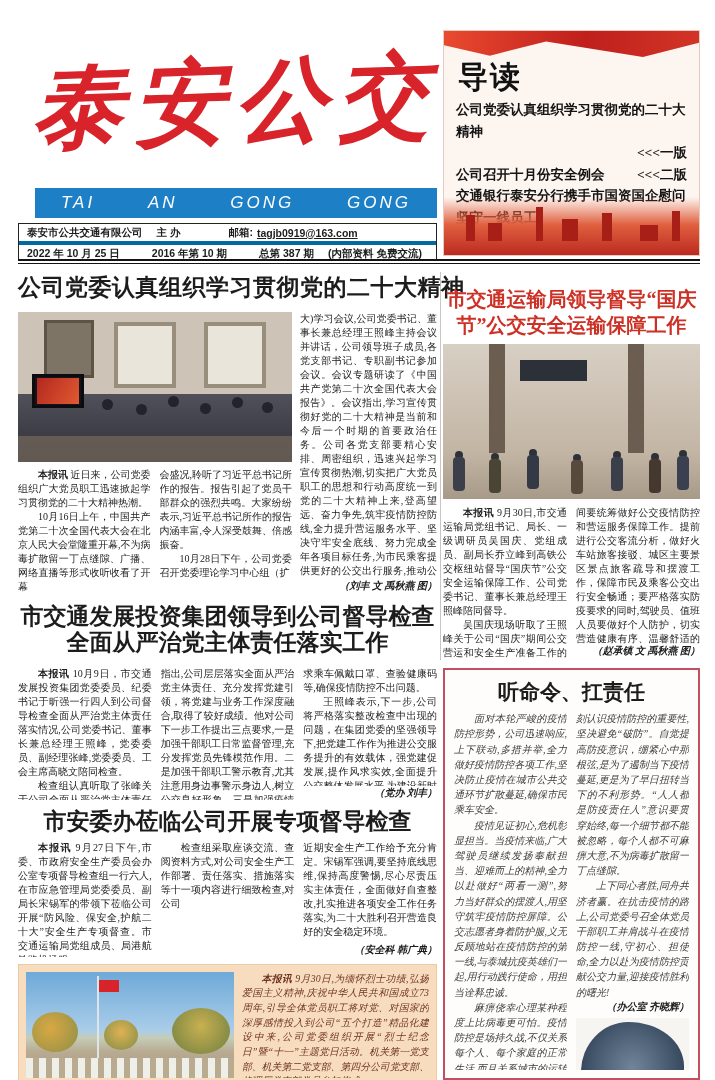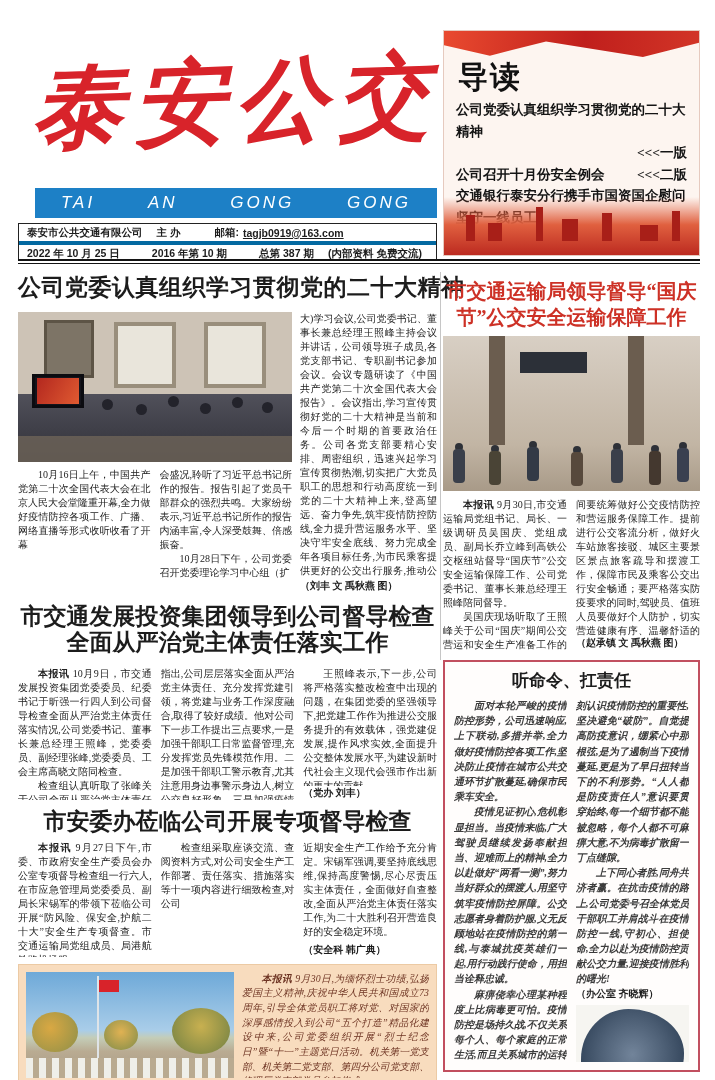--- a/index.html
+++ b/index.html
@@ -38,26 +38,26 @@
   .b1{left:22px;width:9px;height:26px;} .b2{left:44px;width:14px;height:18px;}
   .b3{left:92px;width:7px;height:34px;} .b4{left:118px;width:16px;height:22px;}
   .b5{left:158px;width:10px;height:28px;} .b6{left:196px;width:18px;height:16px;}
   .b7{left:228px;width:8px;height:30px;}
   
   .double-rule{position:absolute;left:18px;top:259px;width:682px;height:5px;
          border-top:2.5px solid #141414;border-bottom:1px solid #141414;box-sizing:border-box;}
   .v-divider{position:absolute;left:440px;top:272px;width:1px;height:388px;background:#c6c6c6;}
   
   .left-col{position:absolute;left:18px;top:270px;width:419px;}
-  .right-col{position:absolute;left:443px;top:276px;width:257px;}
+  .right-col{position:absolute;left:443px;top:284px;width:257px;}
   .bodytxt{font-size:10px;line-height:1.4;text-align:justify;color:#222;}
   .bodytxt p{margin:0;text-indent:2em;}
   .bodytxt p.noind{text-indent:0;}
   .lead{font-weight:bold;}
-  .byline{font-weight:bold;font-size:10px;white-space:nowrap;}
+  .byline{text-align:right;font-weight:bold;font-size:10px;white-space:nowrap;font-style:italic;}
   .colflex{display:flex;flex-direction:column;overflow:hidden;}
   .colflex .txt{flex:1;overflow:hidden;}
   
   .h-main{font-family:"Liberation Sans","DejaVu Sans",sans-serif;font-weight:bold;font-size:23px;
          text-align:center;letter-spacing:0.5px;margin:2px 0 9px;white-space:nowrap;}
   .a1-body{display:flex;gap:8px;height:281px;}
   .a1-left{width:274px;display:flex;flex-direction:column;}
   .a1-cols{display:flex;gap:9px;flex:1;overflow:hidden;margin-top:6px;}
   .a1-cols .c{flex:1;overflow:hidden;}
   .a1-c3{width:137px;}
@@ -93,24 +93,24 @@
   .st-sign{position:absolute;left:30%;top:10%;width:26%;height:14%;background:#2c3038;}
   .st-people{position:absolute;bottom:8px;left:10px;width:12px;height:34px;border-radius:4px;background:#3a3f4a;
          box-shadow:36px 2px 0 #4a4436,74px -2px 0 #333a46,118px 3px 0 #57493c,158px 0 0 #3a3f4a,196px 2px 0 #44382f,224px -1px 0 #3a4050;}
   .st-heads{position:absolute;bottom:40px;left:12px;width:8px;height:8px;border-radius:50%;background:#2e3138;
          box-shadow:36px 2px 0 #2e3138,74px -2px 0 #2e3138,118px 3px 0 #2e3138,158px 0 0 #2e3138,196px 2px 0 #2e3138,224px -1px 0 #2e3138;}
   .r-body{display:flex;gap:9px;height:152px;}
   .r-body .c{flex:1;overflow:hidden;}
   
   .epi-box{margin-top:10px;border:2px solid #c14f5f;box-sizing:border-box;height:412px;
          padding:8px 9px;display:flex;flex-direction:column;background:#fffdfc;}
-  .epi-title{font-family:"Liberation Sans","DejaVu Sans",sans-serif;font-weight:bold;font-size:17px;
+  .epi-title{font-family:"Liberation Sans","DejaVu Sans",sans-serif;font-weight:bold;font-size:21px;
          text-align:center;line-height:1.3;margin-bottom:6px;}
   .epi-cols{display:flex;gap:9px;flex:1;overflow:hidden;}
-  .epi-cols .bodytxt{font-style:italic;font-size:10px;line-height:1.52;color:#3c3c3c;font-weight:bold;}
+  .epi-cols .bodytxt{font-style:italic;font-size:10px;line-height:1.52;color:#3c3c3c;}
   .epi-c1{flex:1;overflow:hidden;}
   .epi-c2{flex:1;display:flex;flex-direction:column;overflow:hidden;}
   .ink{height:112px;margin-top:4px;position:relative;background:#f6f5f1;flex:none;overflow:hidden;}
   .ink-blob{position:absolute;left:4%;top:4%;width:92%;height:90%;
          border-radius:46% 54% 58% 42%/50% 44% 56% 50%;
          background:radial-gradient(ellipse at 50% 45%,#72849a 0%,#4d5f75 45%,#33455b 75%,#2b3c51 100%);}
   
   .photo-meeting{height:150px;position:relative;overflow:hidden;flex:none;
          background:linear-gradient(to bottom,#cdc3b6 0 55%,#50505a 55%,#303038 100%);}
   .ph-win{position:absolute;top:10px;width:54px;height:58px;background:#e9e5db;border:4px solid #998e7c;}
@@ -133,21 +133,21 @@
   <div class="pinyin">
     <span>TAI</span>
     <span>AN</span>
     <span>GONG</span>
     <span>GONG</span>
   </div>
   <div class="infobox">
     <div class="inforow first">
       <span>泰安市公共交通有限公司</span>
       <span>主  办</span>
-      <span style="margin-left:20px;">邮箱:</span>
+      <span style="margin-left:34px;">邮箱:</span>
       <span class="email" style="margin-left:-10px;">tagjb0919@163.com</span>
     </div>
     <div class="inforow">
       <span>2022 年 10 月 25 日</span>
       <span style="margin-left:18px;">2016 年第 10 期</span>
       <span style="margin-left:18px;">总第 387 期</span>
       <span>(内部资料  免费交流)</span>
     </div>
   </div>
 
@@ -194,21 +194,22 @@
         <div class="photo-meeting">
           <div class="ph-frame"></div>
           <div class="ph-win w1"></div>
           <div class="ph-win w2"></div>
           <div class="ph-tv"></div>
           <div class="ph-heads"></div>
           <div class="ph-table"></div>
         </div>
         <div class="a1-cols">
           <div class="c bodytxt">
-            <p>10月16日上午，中国共产党第二十次全国代表大会在北京人民大会堂隆重开幕,全力做好疫情防控各项工作、广播、网络直播等形式收听收看了开幕</p>
+            <p><span class="lead">本报讯</span>  <span>近日来，公司党委组织广大党员职工迅速掀起学习贯彻党的二十大精神热潮。</span></p>
+            <p>10月16日上午，中国共产党第二十次全国代表大会在北京人民大会堂隆重开幕,不为病毒扩散留一丁点缝隙、广播、网络直播等形式收听收看了开幕</p>
           </div>
           <div class="c bodytxt">
             <p class="noind">会盛况,聆听了习近平总书记所作的报告。报告引起了党员干部群众的强烈共鸣。大家纷纷表示,习近平总书记所作的报告内涵丰富,令人深受鼓舞、倍感振奋。</p>
             <p>10月28日下午，公司党委召开党委理论学习中心组（扩</p>
           </div>
         </div>
       </div>
       <div class="a1-c3 colflex">
         <div class="txt bodytxt">
           <p class="noind">大)学习会议,公司党委书记、董事长兼总经理王照峰主持会议并讲话，公司领导班子成员,各党支部书记、专职副书记参加会议。会议专题研读了《中国共产党第二十次全国代表大会报告》。会议指出,学习宣传贯彻好党的二十大精神是当前和今后一个时期的首要政治任务。公司各党支部要精心安排、周密组织，迅速兴起学习宣传贯彻热潮,切实把广大党员职工的思想和行动高度统一到党的二十大精神上来,登高望远、奋力争先,筑牢疫情防控防线,全力提升营运服务水平、坚决守牢安全底线、努力完成全年各项目标任务,为市民乘客提供更好的公交出行服务,推动公交“五个打造”精品化建设精益求精,为新时代社会主义现代化强市建设贡献力量。</p>
@@ -224,37 +225,38 @@
     <div class="cols3 a2-body">
       <div class="c bodytxt">
         <p><span class="lead">本报讯</span>  <span>10月9日，市交通发展投资集团党委委员、纪委书记于昕强一行四人到公司督导检查全面从严治党主体责任落实情况,公司党委书记、董事长兼总经理王照峰，党委委员、副经理张峰,党委委员、工会主席高晓文陪同检查。</span></p>
         <p>检查组认真听取了张峰关于公司全面从严治党主体责任落实情况的汇报,并查看了公司党建和廉政工作内业资料。于昕强</p>
       </div>
       <div class="c bodytxt">
         <p class="noind">指出,公司层层落实全面从严治党主体责任、充分发挥党建引领，将党建与业务工作深度融合,取得了较好成绩。他对公司下一步工作提出三点要求,一是加强干部职工日常监督管理,充分发挥党员先锋模范作用。二是加强干部职工警示教育,尤其注意用身边事警示身边人,树立公交良好形象。三是加强疫情防控,保护职工自身与乘客的安全,严格落实“一趟一消毒”,要</p>
       </div>
       <div class="c colflex">
         <div class="txt bodytxt">
+          <p class="noind">求乘车佩戴口罩、查验健康码等,确保疫情防控不出问题。</p>
           <p>王照峰表示,下一步,公司将严格落实整改检查中出现的问题，在集团党委的坚强领导下,把党建工作作为推进公交服务提升的有效载体，强党建促发展,提作风求实效,全面提升公交整体发展水平,为建设新时代社会主义现代会强市作出新的更大的贡献。</p>
         </div>
         <div class="byline">（党办  刘丰）</div>
       </div>
     </div>
 
     <div class="h-sub h-sub3">市安委办莅临公司开展专项督导检查</div>
     <div class="cols3 a3-body">
       <div class="c bodytxt">
         <p><span class="lead">本报讯</span>  <span>9月27日下午,市委、市政府安全生产委员会办公室专项督导检查组一行六人,在市应急管理局党委委员、副局长宋锡军的带领下莅临公司开展“防风险、保安全,护航二十大”安全生产专项督查。市交通运输局党组成员、局港航铁路机场服</span></p>
       </div>
       <div class="c bodytxt">
         <p>检查组采取座谈交流、查阅资料方式,对公司安全生产工作部署、责任落实、措施落实等十一项内容进行细致检查,对公司</p>
       </div>
       <div class="c colflex">
         <div class="txt bodytxt">
-          <p class="noind">近期安全生产工作给予充分肯定。宋锡军强调,要坚持底线思维,保持高度警惕,尽心尽责压实主体责任，全面做好自查整改,全面从严治党主体责任落实工作,为二十大胜利召开营造良好的安全稳定环境。</p>
+          <p class="noind">近期安全生产工作给予充分肯定。宋锡军强调,要坚持底线思维,保持高度警惕,尽心尽责压实主体责任，全面做好自查整改,扎实推进各项安全工作任务落实,为二十大胜利召开营造良好的安全稳定环境。</p>
         </div>
         <div class="byline">（安全科 韩广典）</div>
       </div>
     </div>
 
     <div class="peach">
       <div class="photo-flag">
         <div class="flag-pole"></div>
         <div class="flag"></div>
         <div class="tree t1"></div>

